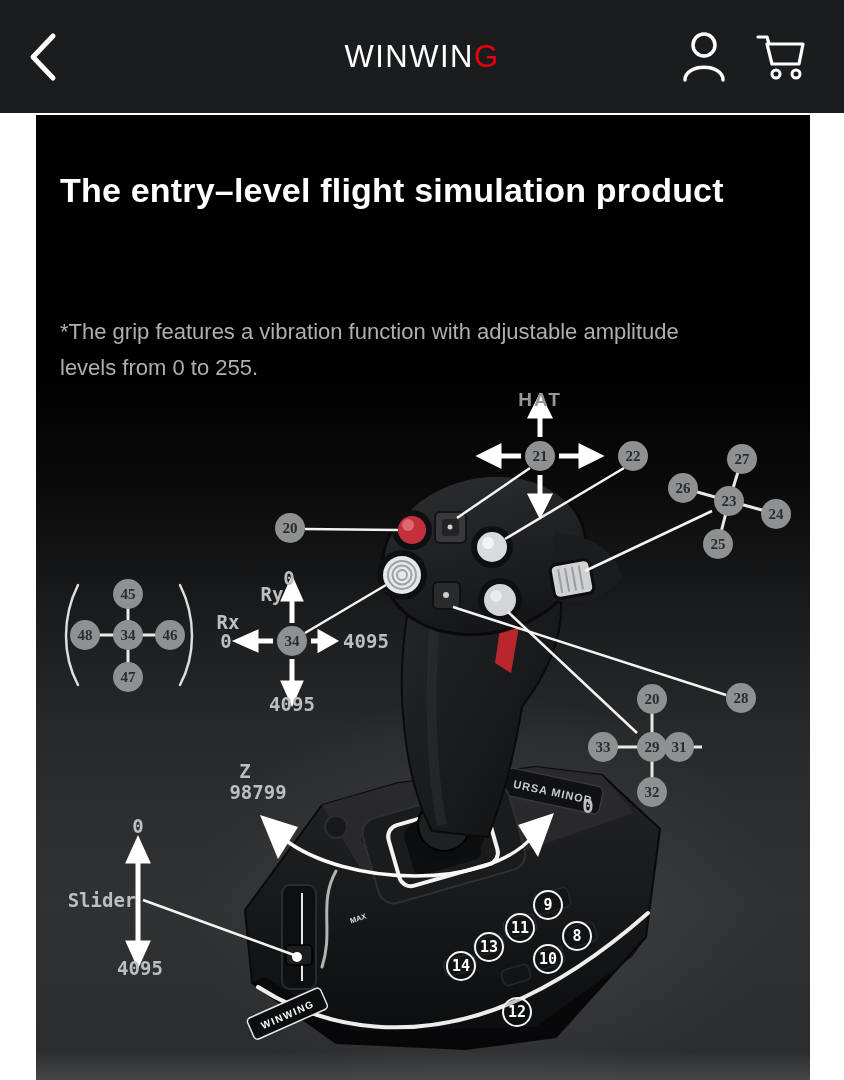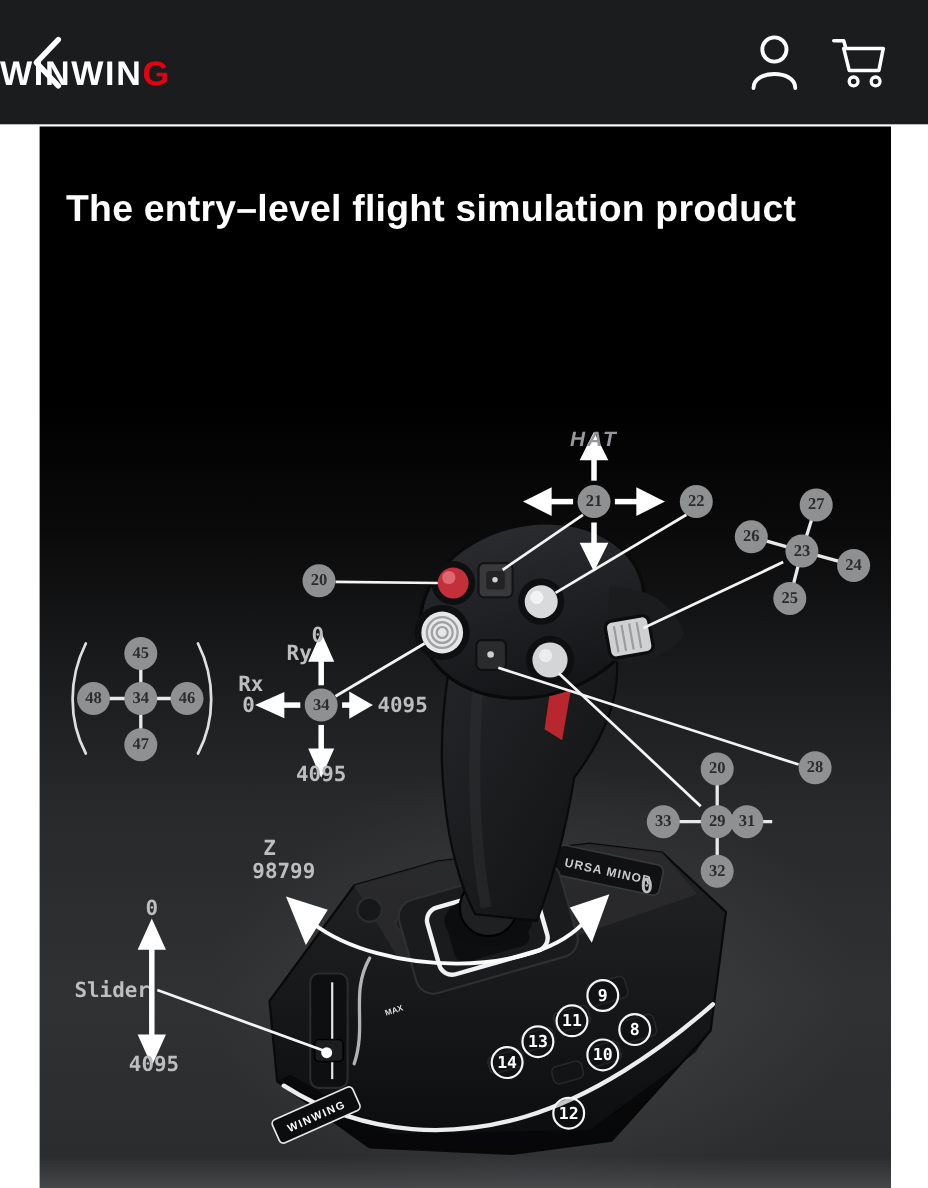--- a/index.html
+++ b/index.html
@@ -9,22 +9,22 @@
     font-family:"Liberation Sans", sans-serif;
   }
   
   .header{
     position:absolute;left:0;top:0;width:844px;height:113px;
     background:#1a1c1e;display:flex;align-items:center;
   }
   .back-btn{position:absolute;left:20px;top:28px;width:50px;height:58px;cursor:pointer;}
   .logo{
     position:absolute;left:0;right:0;top:0;height:113px;
-    display:flex;align-items:center;justify-content:flex-start;
-    font-weight:700;font-size:31px;letter-spacing:1.5px;color:#ffffff;margin-top:10px;
+    display:flex;align-items:center;justify-content:center;
+    font-weight:400;font-size:31px;letter-spacing:1.5px;color:#ffffff;
   }
   .logo .accent{color:#e60012;}
   .hdr-icon{position:absolute;top:30px;cursor:pointer;}
   .hdr-icon.account{left:680px;}
   .hdr-icon.cart{left:755px;}
   
   .card{
     position:absolute;left:36px;top:115px;width:774px;height:965px;
     background:
       radial-gradient(ellipse 420px 300px at 58% 82%, rgba(82,83,86,.50), rgba(0,0,0,0) 70%),
@@ -39,21 +39,21 @@
     position:absolute;left:24px;top:199px;width:730px;
     color:#aeafb1;font-size:22px;line-height:36px;
   }
   .art{position:absolute;left:0;top:0;width:774px;height:965px;pointer-events:none;}
   
   .dlabel{
     position:absolute;transform:translateX(-50%);
     font-family:"DejaVu Sans Mono", monospace;
     color:#bdbec0;font-size:19px;font-weight:700;line-height:22px;white-space:nowrap;
   }
-  .dlabel.hat{color:#97989b;letter-spacing:2px;font-family:"Liberation Sans",sans-serif;font-style:italic;}
+  .dlabel.hat{color:#97989b;letter-spacing:2px;font-family:"Liberation Sans",sans-serif;}
   
   .badge{
     position:absolute;width:30px;height:30px;border-radius:50%;
     background:#8e9091;color:#2b2c2e;
     display:flex;align-items:center;justify-content:center;
     font-family:Liberation Serif, serif;font-size:15px;font-weight:700;
   }
   
   .ring{
     position:absolute;width:30px;height:30px;border-radius:50%;
@@ -83,20 +83,24 @@
     <circle cx="41" cy="44" r="4" fill="none" stroke="#fff" stroke-width="3"></circle>
   </svg>
 </div>
 
 <div class="card">
 
   <div class="heading">
     <span style="display:block">The entry–level flight simulation product</span>
   </div>
 
+  <div class="note">
+    <span style="display:block">*The grip features a vibration function with adjustable amplitude</span>
+    <span style="display:block">levels from 0 to 255.</span>
+  </div>
 
   <svg class="art" viewBox="0 0 774 965">
     <defs>
       <linearGradient id="gBody" x1="0" y1="0" x2="1" y2="1">
         <stop offset="0" stop-color="#26272a"></stop>
           <stop offset="1" stop-color="#0f1011"></stop>
       </linearGradient>
       <linearGradient id="gBase" x1="0" y1="0" x2="0" y2="1">
         <stop offset="0" stop-color="#232425"></stop>
           <stop offset=".55" stop-color="#161718"></stop>

